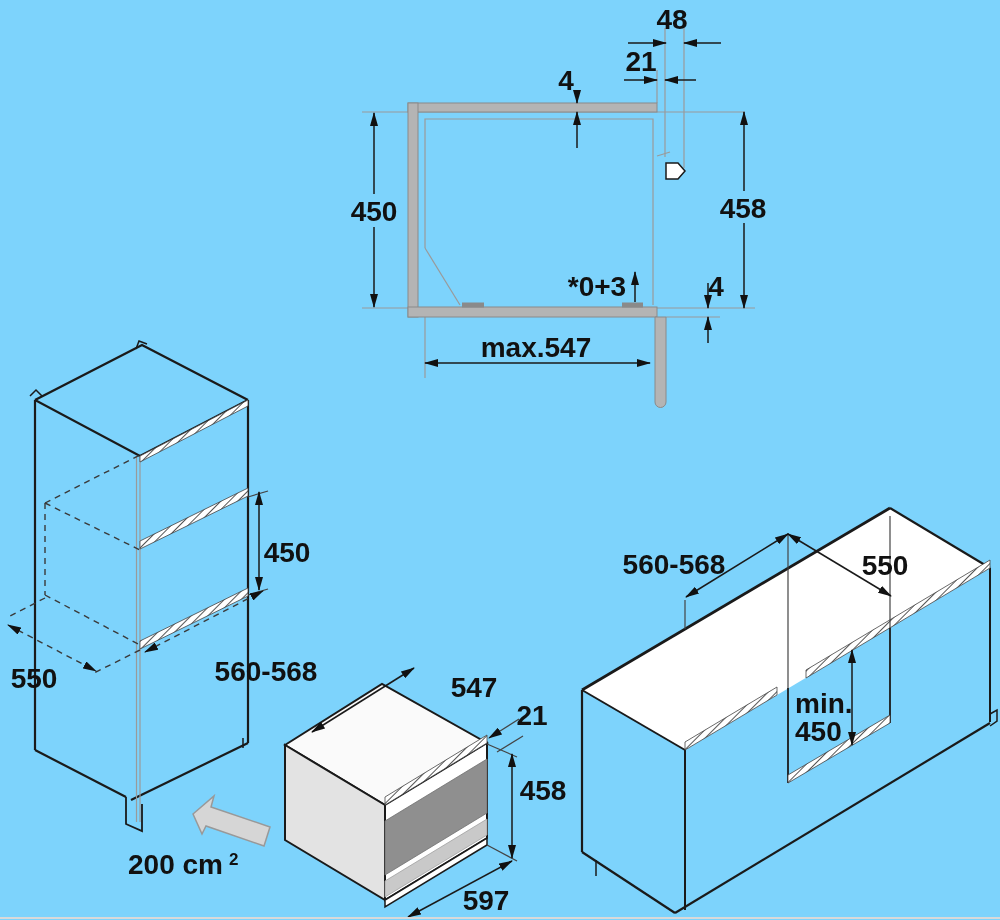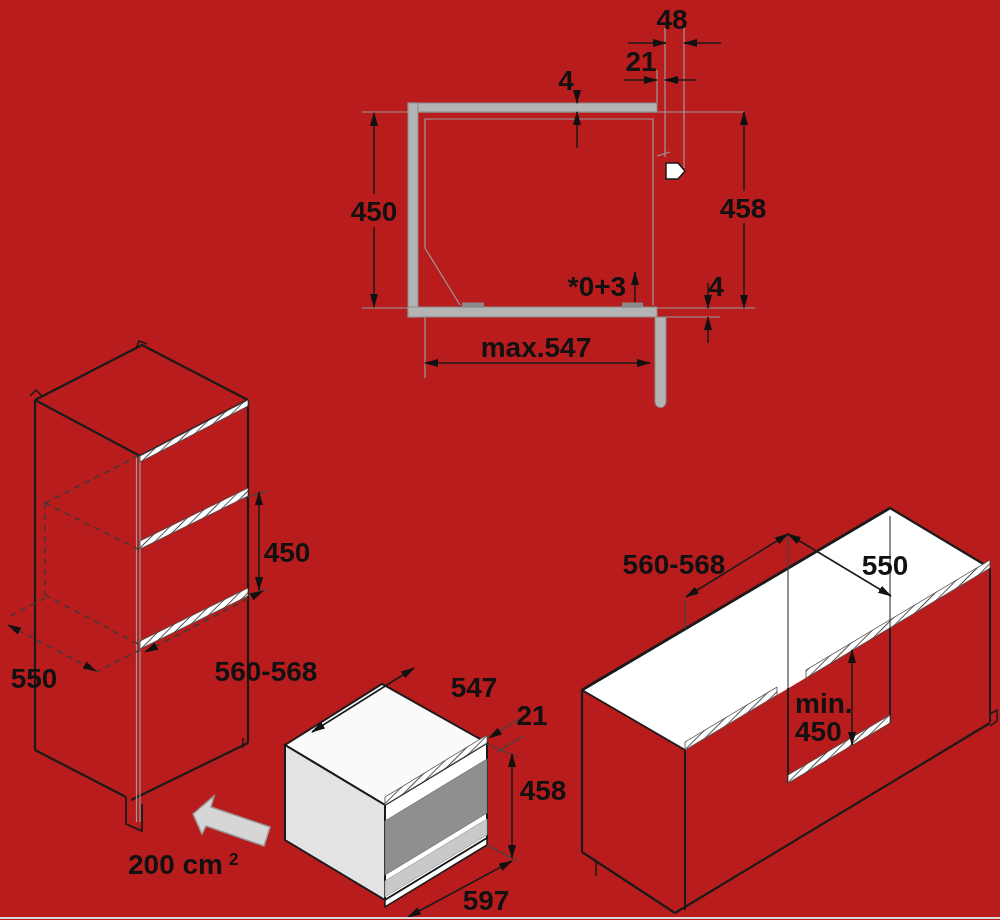--- a/index.html
+++ b/index.html
@@ -1,16 +1,16 @@
 <!DOCTYPE html>
 <html><head>
 <meta charset="utf-8">
 <style>
   html,body{margin:0;padding:0;background:#ffffff;}
-  .stage{width:1000px;height:920px;position:relative;background:#b91c1c;overflow:hidden;}
+  .stage{width:1000px;height:920px;position:relative;background:#7dd3fc;overflow:hidden;}
   svg{display:block;}
   text{font-family:"Liberation Sans","DejaVu Sans",sans-serif;font-weight:bold;fill:#111;}
   .dim{font-size:28px;}
   .sup{font-size:17px;}
   .thin{stroke:#9a9a9a;stroke-width:1.2;fill:none;}
   .thin2{stroke:#444;stroke-width:1.2;fill:none;}
   .blk{stroke:#1a1a1a;fill:none;}
   .dimln{stroke:#1a1a1a;stroke-width:1.5;fill:none;}
   .dash{stroke:#3a3a3a;stroke-width:1.4;fill:none;stroke-dasharray:6 5;}
   .graybar{fill:#b4b4b4;stroke:#8a8a8a;stroke-width:1;}

